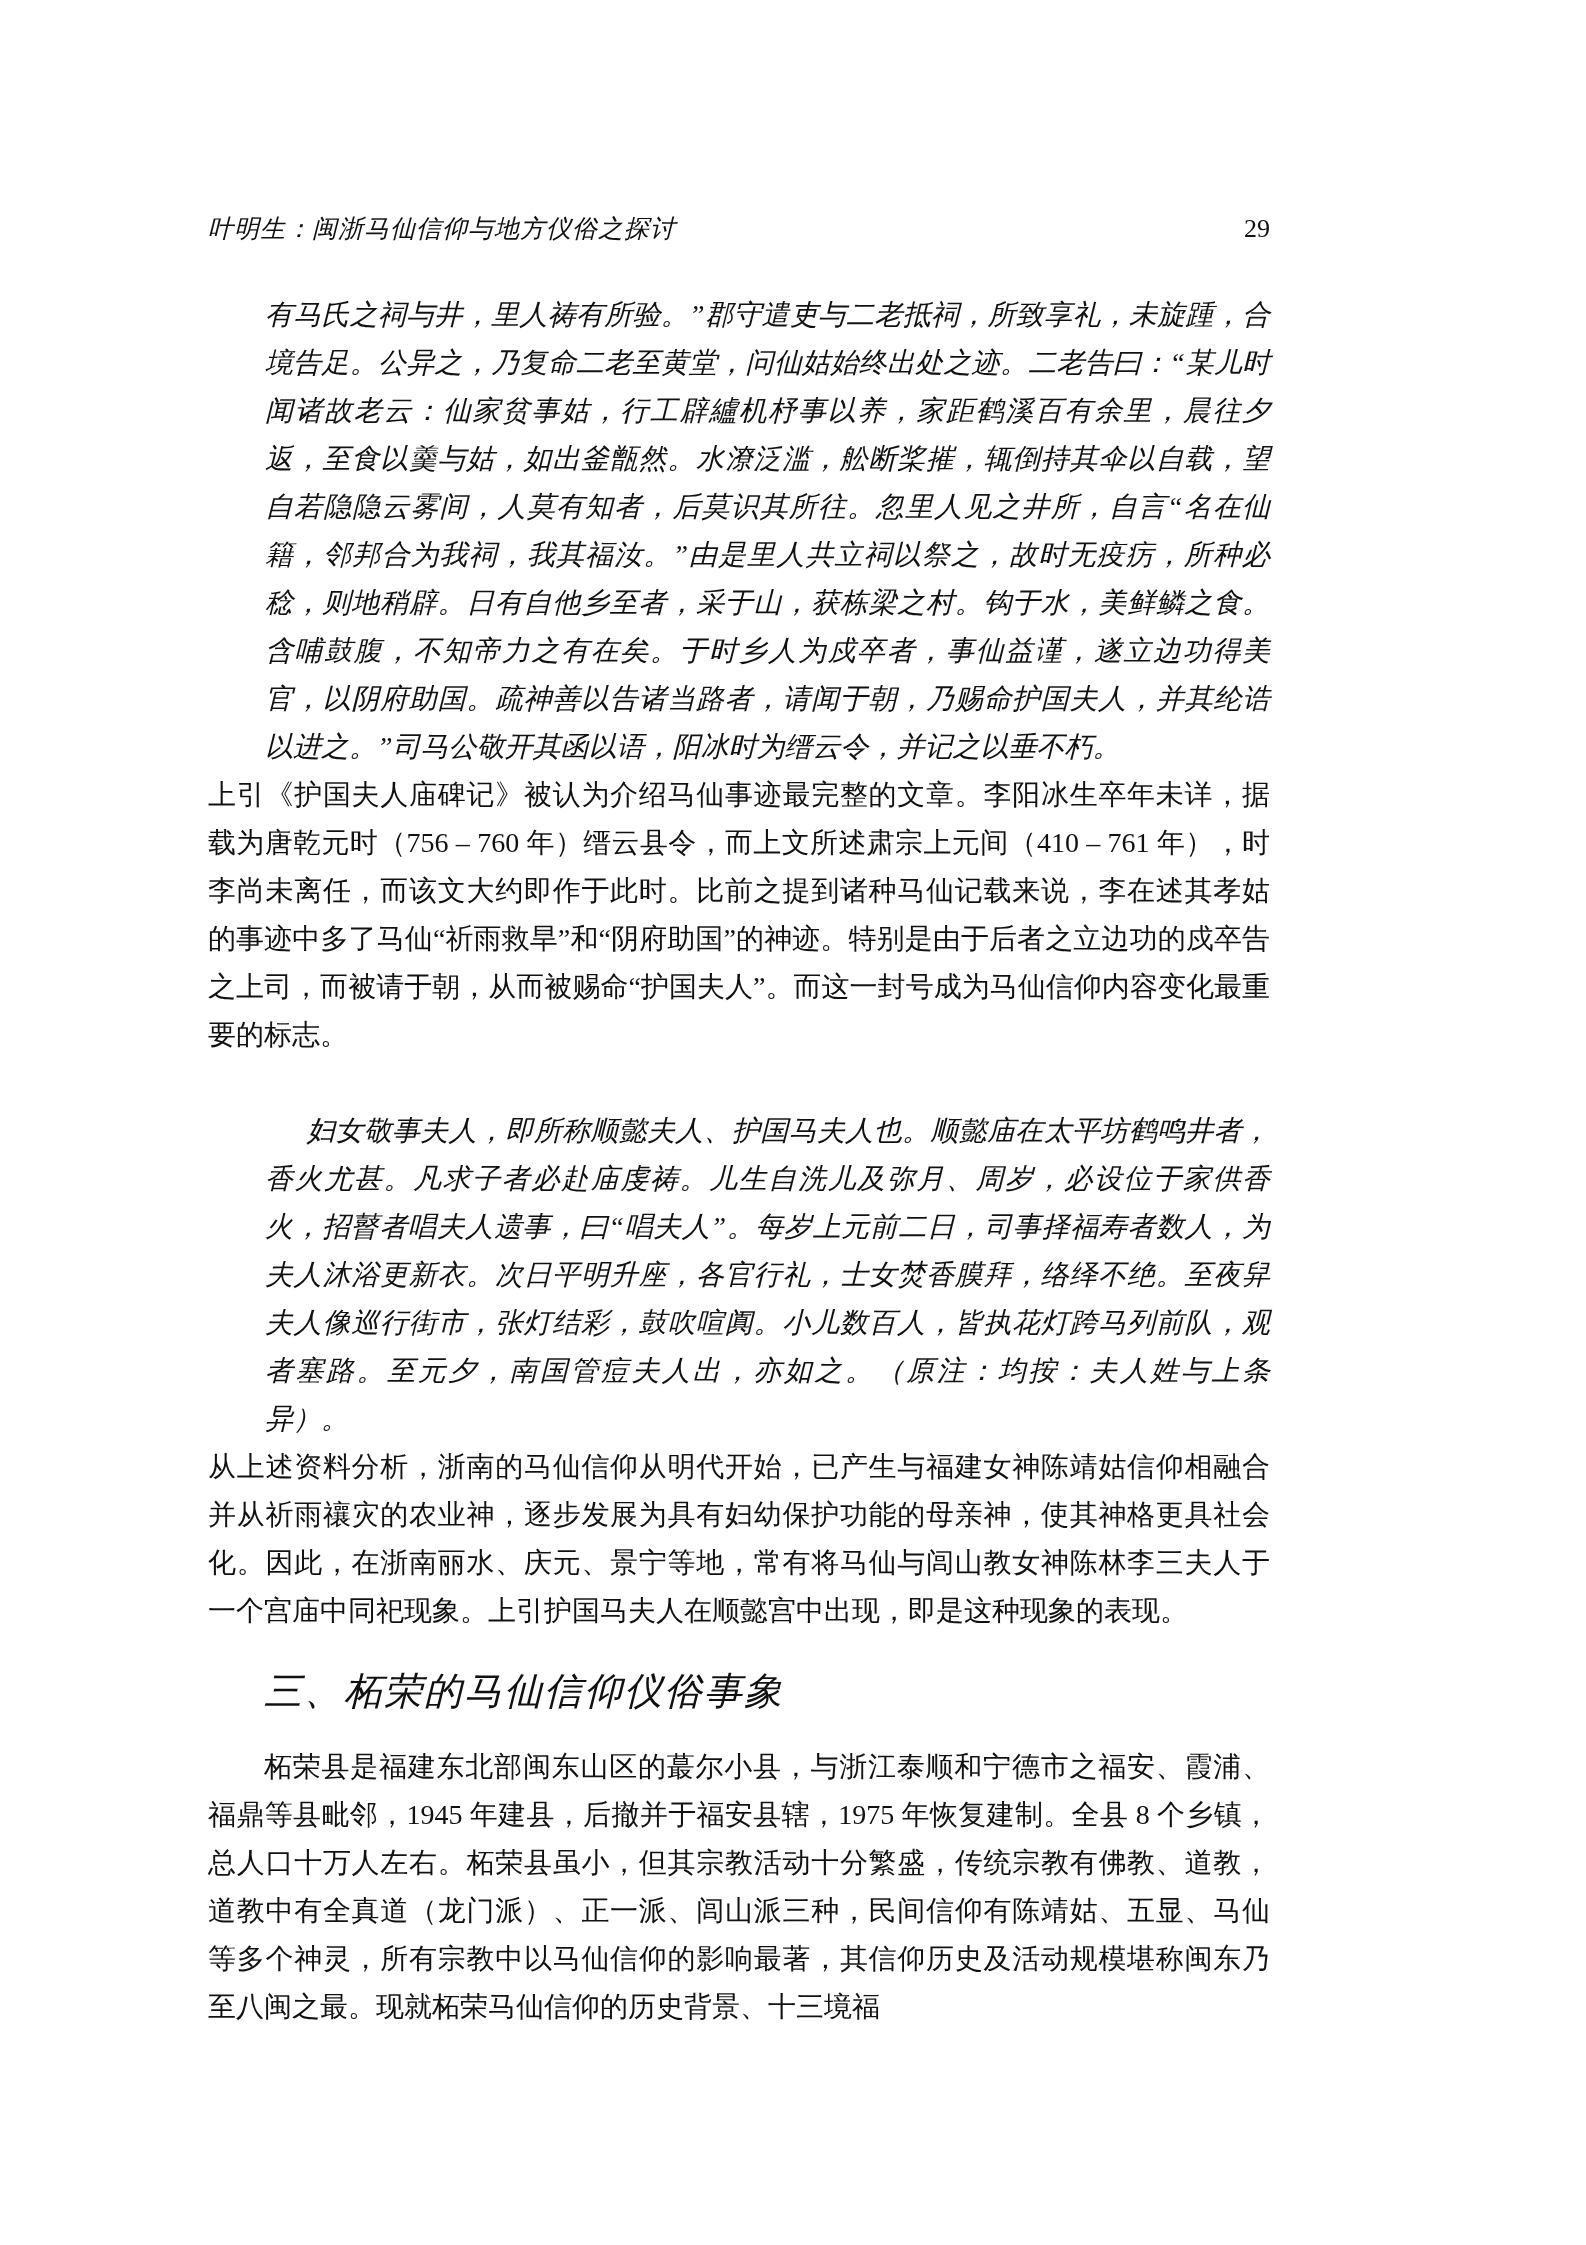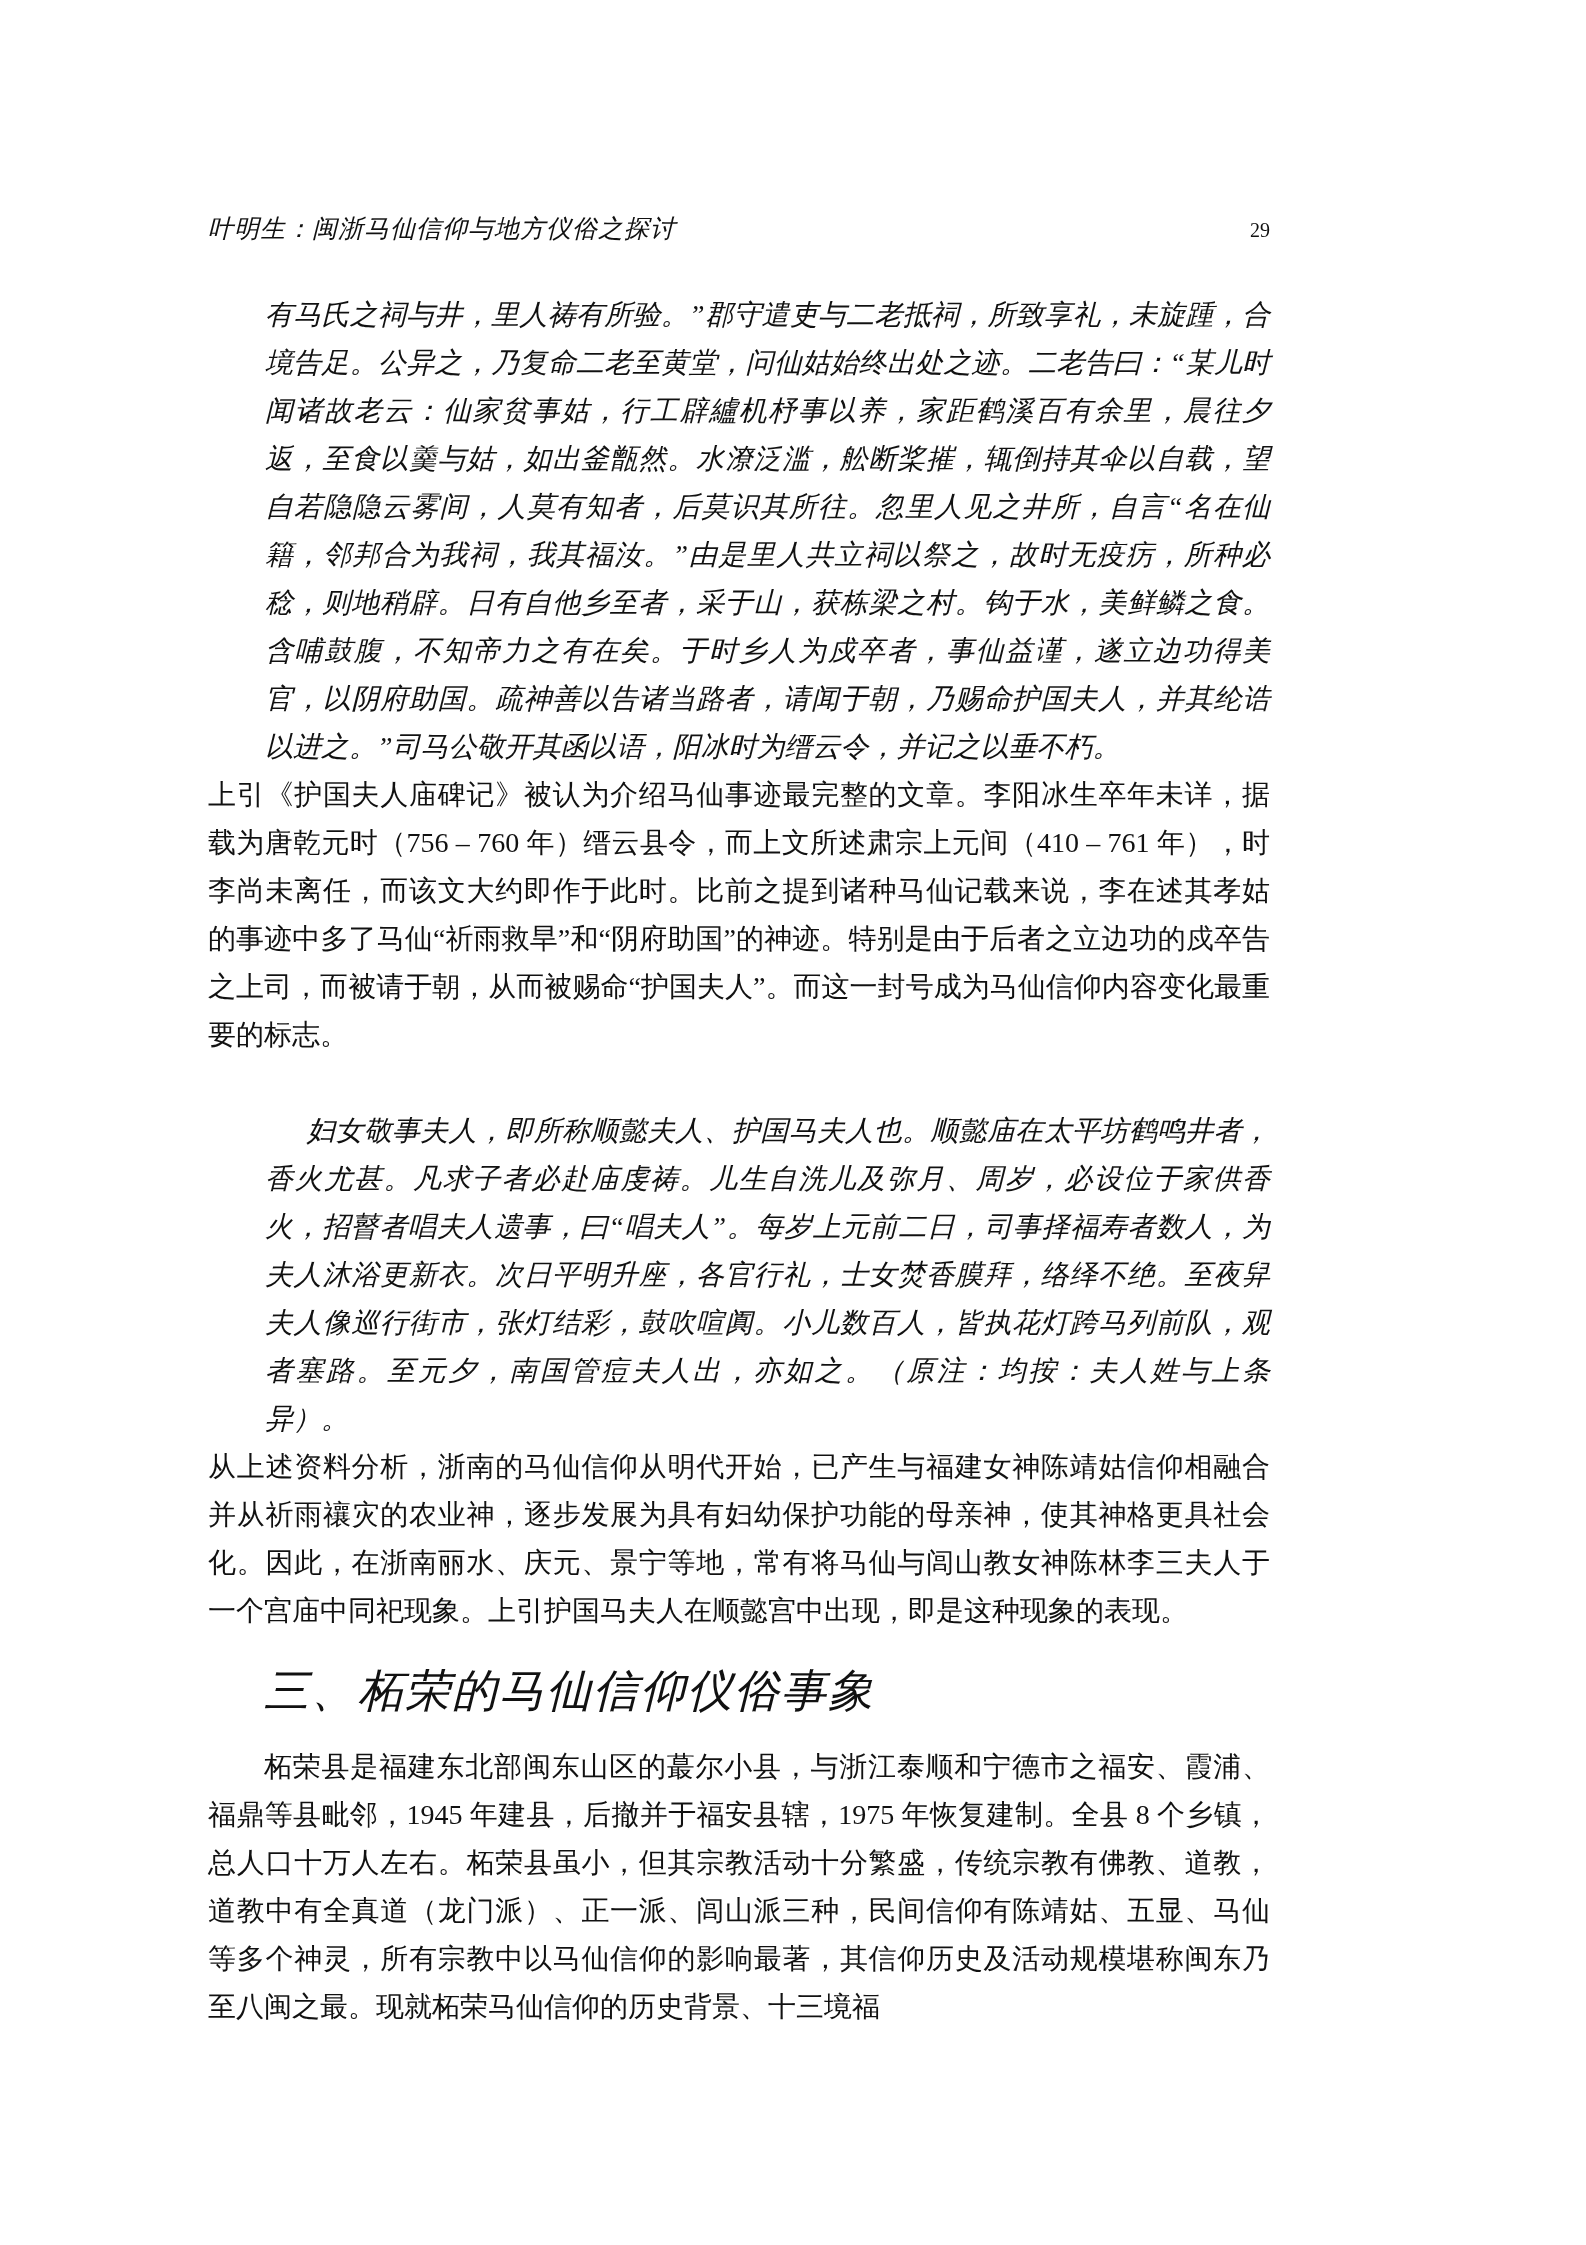--- a/index.html
+++ b/index.html
@@ -28,21 +28,21 @@
     justify-content: space-between;
     align-items: baseline;
     margin-bottom: 46px;
   }
   .running-header .title {
     font-size: 25px;
     font-style: italic;          
     letter-spacing: 1px;
   }
   .running-header .pageno {
-    font-size: 20px;
+    font-size: 26px;
     font-style: normal;
   }
   .bodytext {
     font-size: 28px;
     line-height: 48px;
     text-align: justify;
     text-justify: inter-ideograph;
   }
   .para {
     margin: 0;
@@ -58,21 +58,21 @@
     text-indent: 1.5em;
     margin-top: 48px;
   }
   sup.ref {
     font-size: 18px;
     line-height: 0;
     vertical-align: super;
     font-style: normal;
   }
   h2.section-heading {
-    font-size: 45px;
+    font-size: 38px;
     font-weight: normal;
     font-style: italic;          
     margin: 30px 0 26px 0;
     padding-left: 56px;          
     letter-spacing: 2px;
     line-height: 52px;
   }
 </style>
 </head>
 <body>

